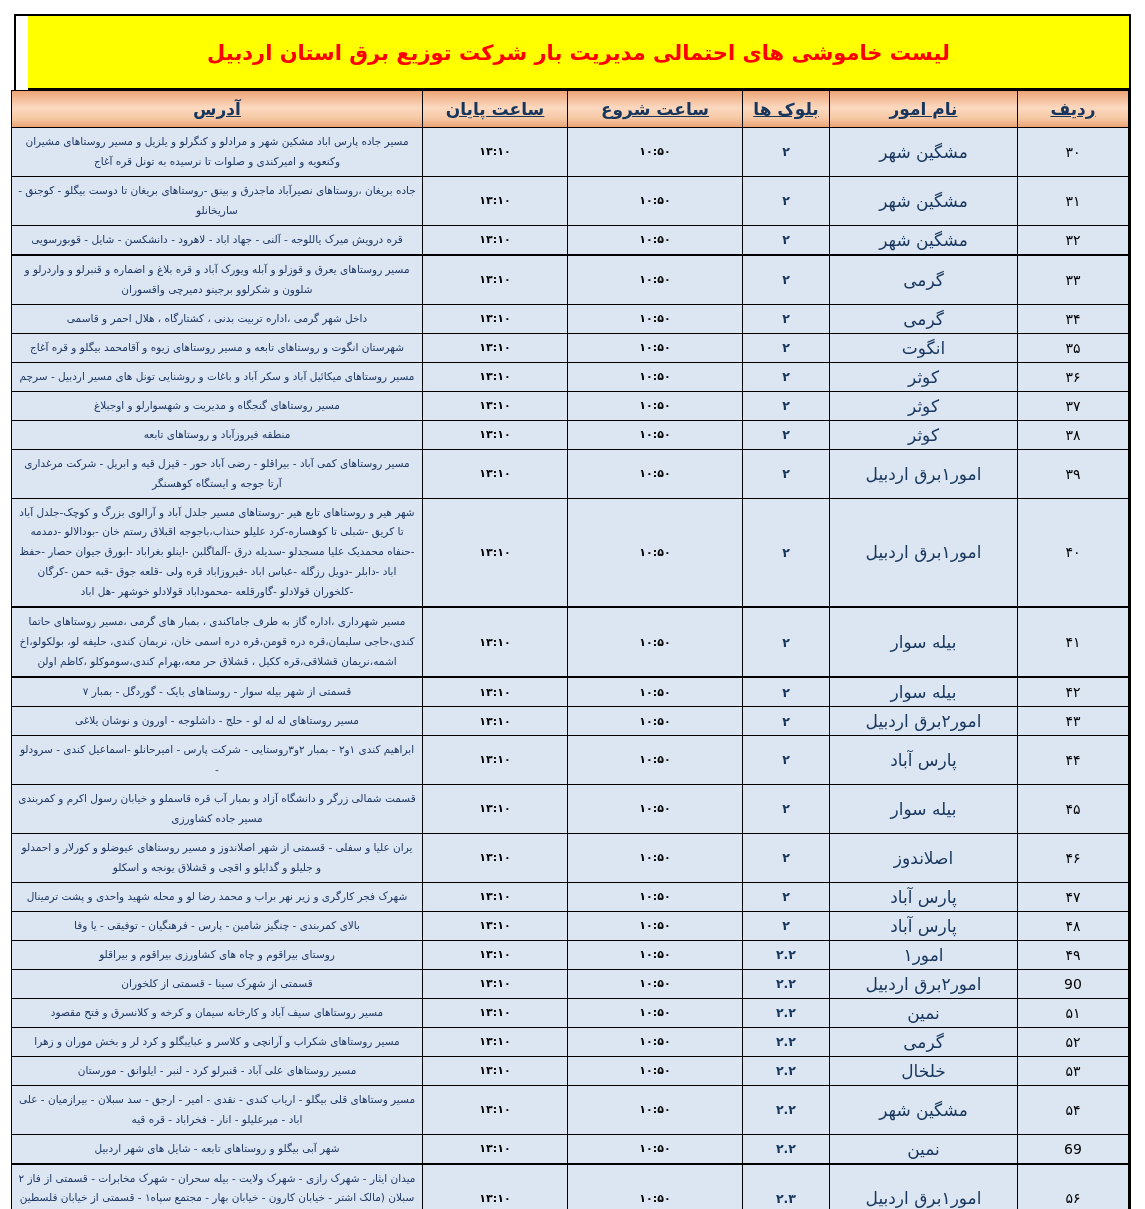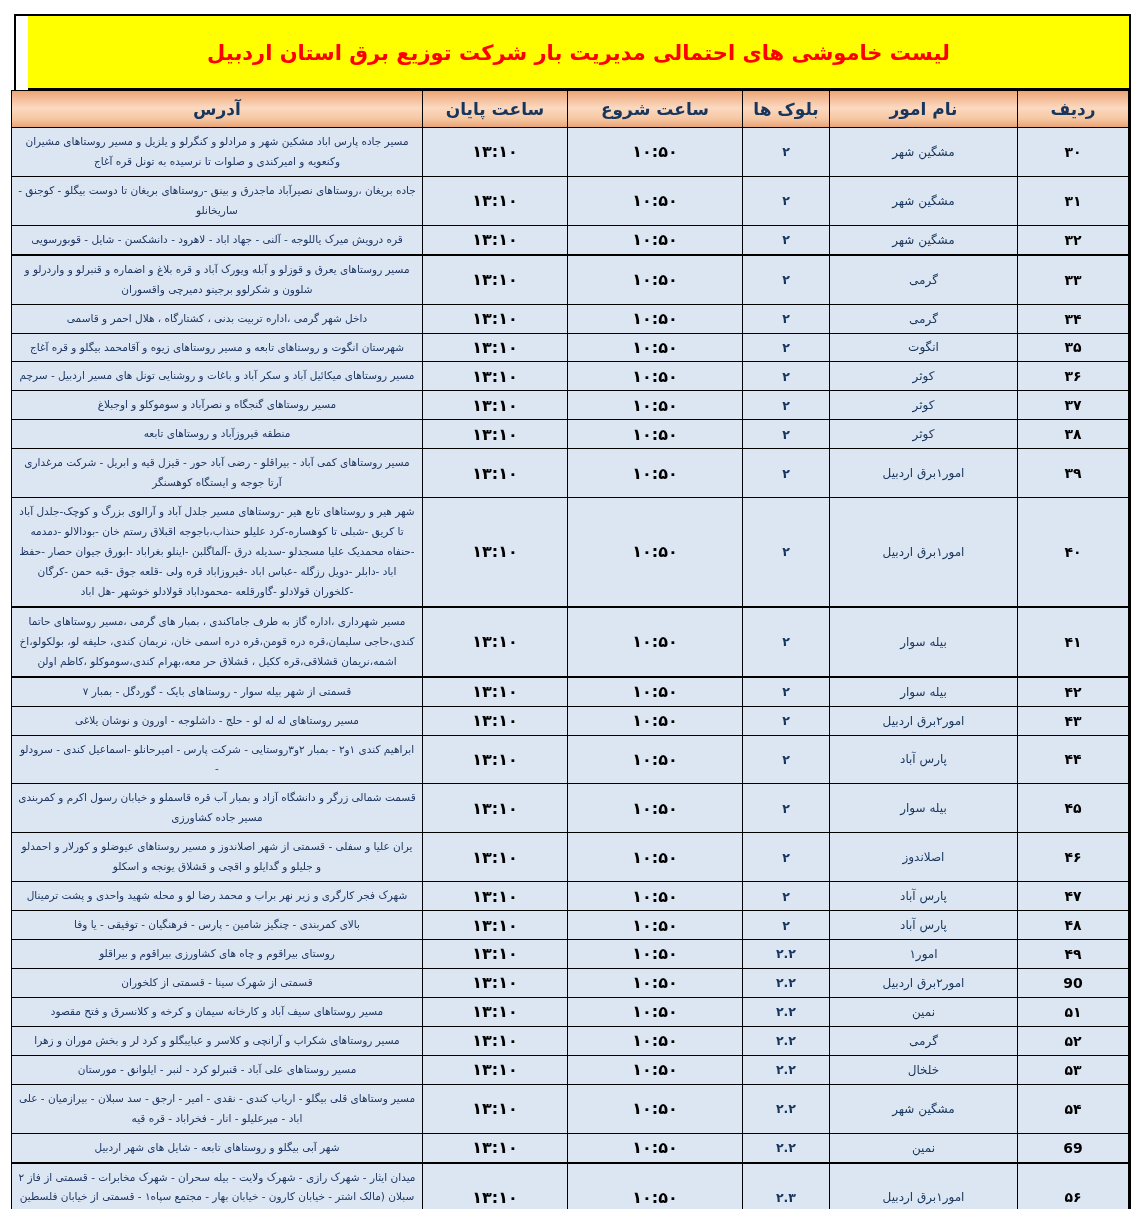--- a/index.html
+++ b/index.html
@@ -31,45 +31,46 @@
     border-collapse: collapse;
     table-layout: fixed;
   }
   table.outage th {
     background: linear-gradient(180deg, #eda678 0%, #fbd9c0 45%, #f6c8a4 75%, #e8a273 100%);
     color: #17365d;
     font-weight: bold;
     font-size: 17px;
     padding: 8px 4px;
     border: 1px solid #000;
+    text-decoration: underline;
   }
   table.outage td {
     background: #dce6f2;
     border: 1px solid #000;
     text-align: center;
     vertical-align: middle;
     padding: 4px 6px;
     word-wrap: break-word;
   }
   td.c-rownum {
     font-size: 14px;
-    font-weight: bold;
+    font-weight: normal;
     color: #000;
   }
   td.c-dept {
-    font-size: 12px;
+    font-size: 17px;
     color: #17365d;
   }
   td.c-block {
     font-size: 12.5px;
     font-weight: bold;
     color: #17365d;
   }
   td.c-time {
-    font-size: 16px;
+    font-size: 11px;
     font-weight: bold;
     color: #000;
   }
   td.c-addr {
     font-size: 10.5px;
     line-height: 1.9;
     color: #1f3864;
     padding: 3px 10px;
     margin-top: 47px;
   }
@@ -157,21 +158,21 @@
     <td class="c-time">۱۰:۵۰</td>
     <td class="c-time">۱۳:۱۰</td>
     <td class="c-addr">مسیر روستاهای میکائیل آباد و سکر آباد و باغات و روشنایی تونل های مسیر اردبیل - سرچم</td>
   </tr>
         <tr>
     <td class="c-rownum">۳۷</td>
     <td class="c-dept">کوثر</td>
     <td class="c-block">۲</td>
     <td class="c-time">۱۰:۵۰</td>
     <td class="c-time">۱۳:۱۰</td>
-    <td class="c-addr">مسیر روستاهای گنجگاه و نصرآباد و سوموکلو و اوجبلاغ</td>
+    <td class="c-addr">مسیر روستاهای گنجگاه و مدیریت و شهسوارلو و اوجبلاغ</td>
   </tr>
         <tr>
     <td class="c-rownum">۳۸</td>
     <td class="c-dept">کوثر</td>
     <td class="c-block">۲</td>
     <td class="c-time">۱۰:۵۰</td>
     <td class="c-time">۱۳:۱۰</td>
     <td class="c-addr">منطقه فیروزآباد و روستاهای تابعه</td>
   </tr>
         <tr>

